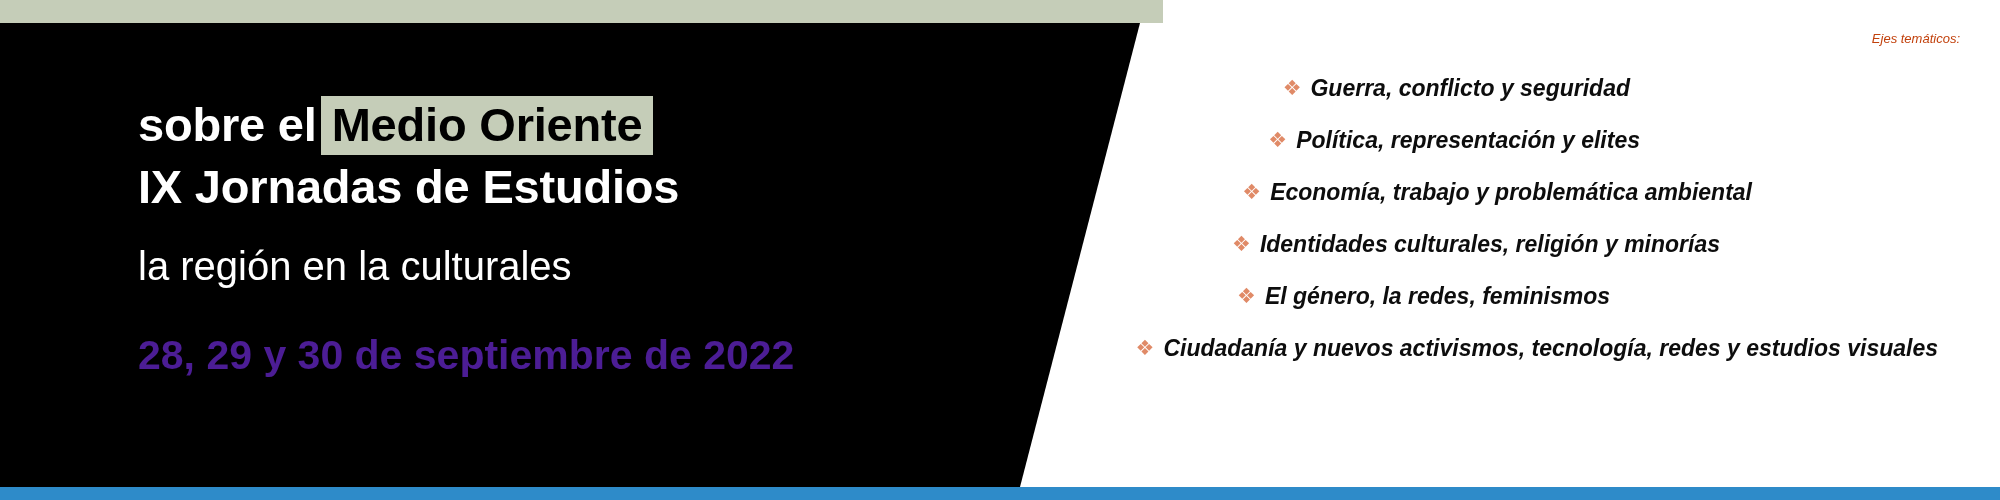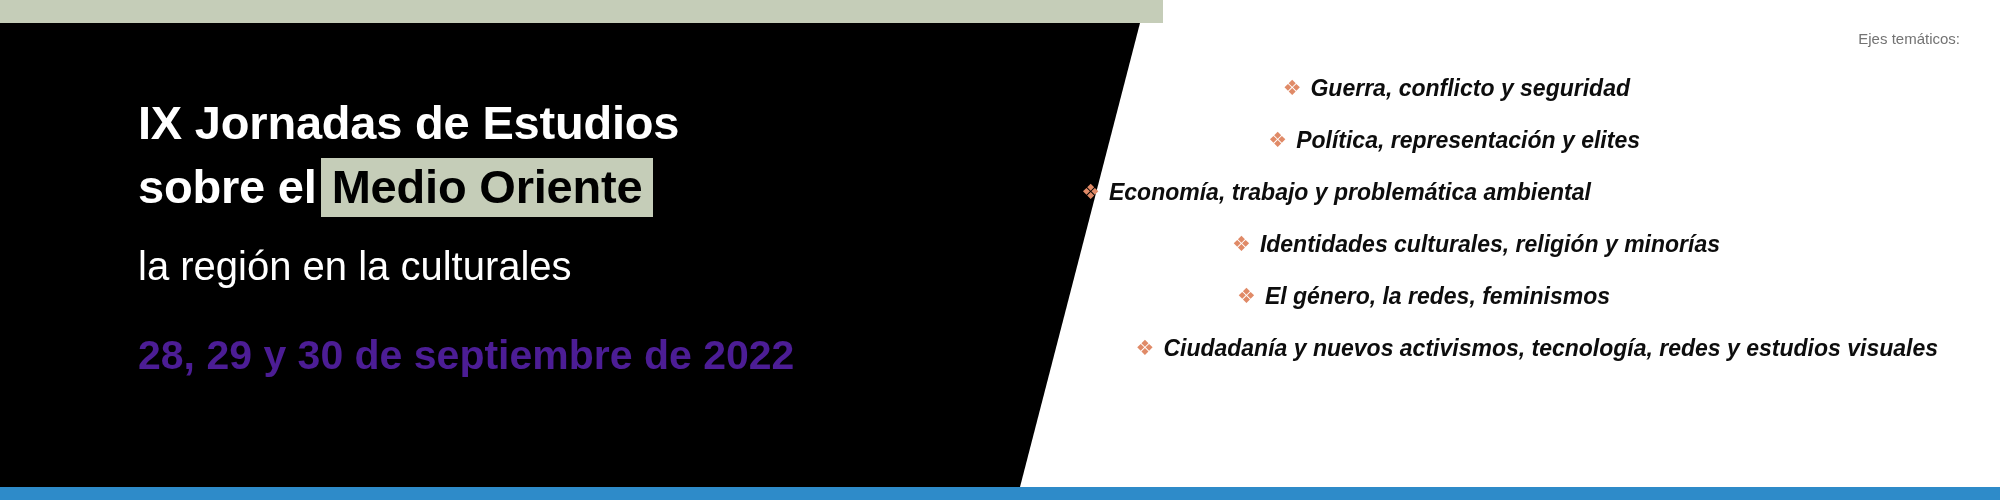--- a/index.html
+++ b/index.html
@@ -103,22 +103,23 @@
   #right-content {
     position: absolute;
     right: 30px;
     top: 28px;
     width: 1050px;
     text-align: right;
     z-index: 5;
   }
 
   #axes-label {
-    font-size: 15px;
-    color: #737373;
+    font-size: 13px;
+    font-style: italic;
+    color: #c2410c;
     line-height: 22px;
     margin-right: 10px;
   }
 
   #axes-list {
     list-style: none;
     margin: 0;
     padding: 0;
     margin-top: 12px;
   }
@@ -136,37 +137,37 @@
     font-style: normal;
     font-weight: normal;
     font-size: 21px;
     margin-right: 9px;
     display: inline-block;
     vertical-align: 1px;
   }
   
   #axes-list li.i0 { padding-right: 340px; }
   #axes-list li.i1 { padding-right: 330px; }
-  #axes-list li.i2 { padding-right: 218px; text-align: center; }
+  #axes-list li.i2 { padding-right: 218px; }
   #axes-list li.i3 { padding-right: 250px; }
   #axes-list li.i4 { padding-right: 360px; }
   #axes-list li.i5 { padding-right: 32px; }
   #axes-list li.i6 { padding-right: 460px; }
 </style>
 </head>
 <body>
 
 <div id="banner">
 
   <div id="top-strip"></div>
   <div id="black-panel"></div>
 
   <div id="left-content">
+    <div class="title-line second"><span>sobre el</span><span class="highlight-box">Medio Oriente</span></div>
     <div class="title-line">IX Jornadas de Estudios</div>
-    <div class="title-line second"><span>sobre el</span><span class="highlight-box">Medio Oriente</span></div>
     <div id="subtitle">la región en la culturales</div>
     <div id="date-line">28, 29 y 30 de septiembre de 2022</div>
   </div>
 
   <div id="right-content">
     <div id="axes-label">Ejes temáticos:</div>
     <ul id="axes-list">
       <li class="i0"><span class="floret">❖</span><span>Guerra, conflicto y seguridad</span></li>
       <li class="i1"><span class="floret">❖</span><span>Política, representación y elites</span></li>
       <li class="i2"><span class="floret">❖</span><span>Economía, trabajo y problemática ambiental</span></li>

